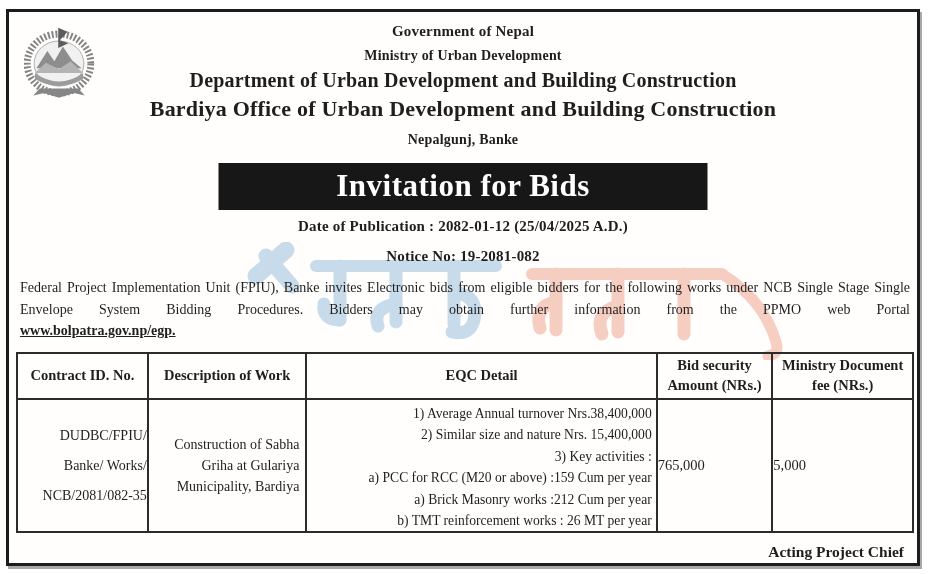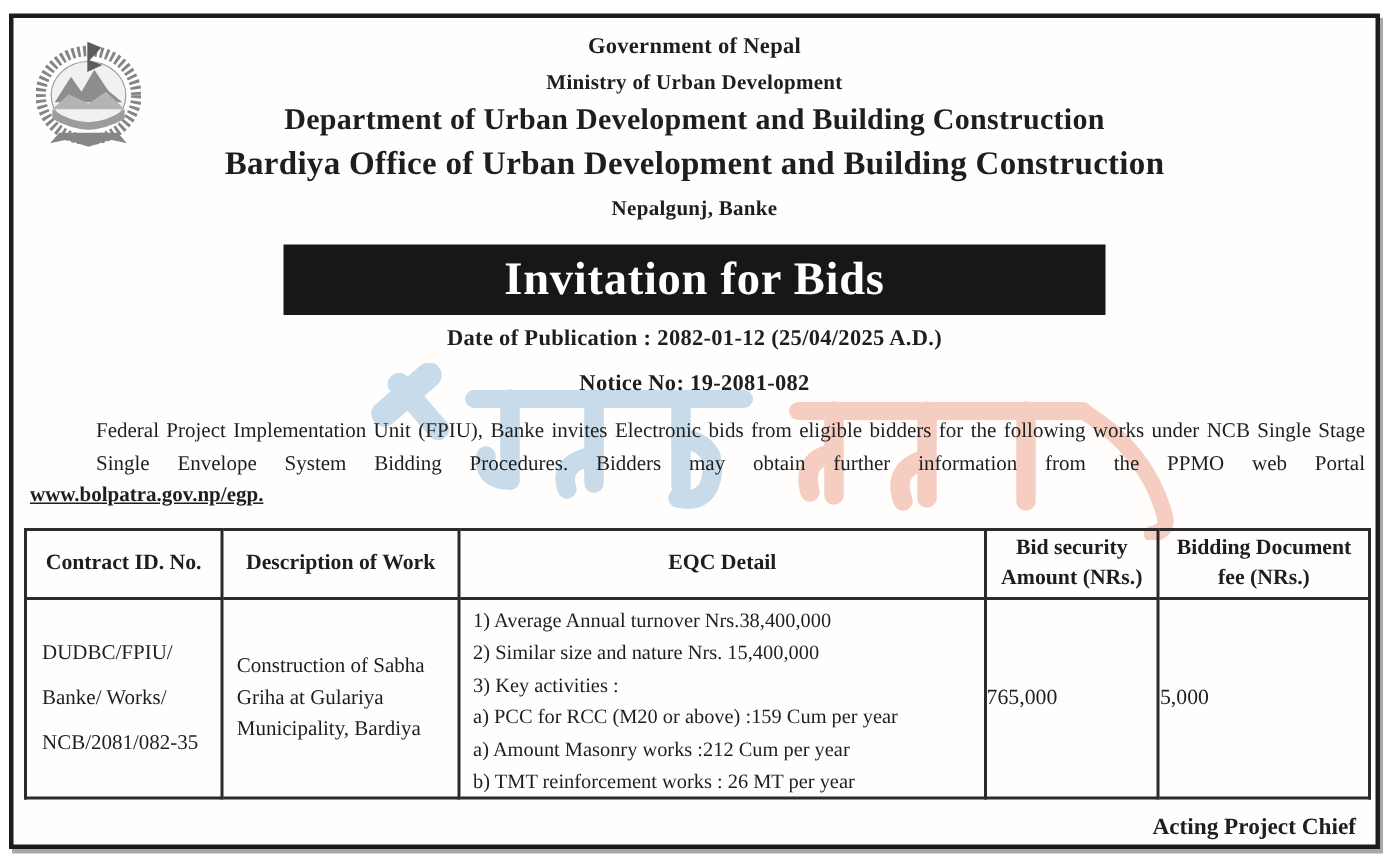--- a/index.html
+++ b/index.html
@@ -32,54 +32,54 @@
 
   .hline { width: 100%; text-align: center; position: absolute; font-weight: bold; letter-spacing: 0.2px; }
   .h-gov      { top: 11px;  font-size: 15px; }
   .h-ministry { top: 36px;  font-size: 14px; }
   .h-dept     { top: 57px;  font-size: 20px; }
   .h-office   { top: 84px;  font-size: 22px; }
   .h-loc      { top: 120px; font-size: 14px; }
 
   .banner {
     position: absolute; top: 151px; left: 50%; transform: translateX(-50%);
-    width: 548px; height: 47px;
+    width: 489px; height: 47px;
     background: #171717; color: #ffffff;
     font-weight: bold; font-size: 31px;
     text-align: center; line-height: 45px;
     letter-spacing: 0.5px;
   }
   .pub-date { top: 206px; font-size: 15px; }
   .notice   { top: 236px; font-size: 15px; }
 
   .intro {
     position: absolute; top: 265px; left: 11px; width: 890px;
     font-size: 14px; line-height: 21.5px;
   }
-  .intro-main { text-align: justify; text-align-last: justify; margin-left: 44px; }
+  .intro-main { text-align: justify; text-align-last: justify; }
   .intro-link {
     display: inline-block;
     font-weight: bold; text-decoration: underline;
     color: #1e1e1e; cursor: pointer;
   }
 
   table.bid-table {
     position: absolute; top: 340px; left: 7px;
     width: 898px;
     border-collapse: collapse; table-layout: fixed;
   }
   .bid-table th, .bid-table td {
     border: 2px solid #2b2b2b;
     vertical-align: middle;
   }
   .bid-table th {
     height: 46px; font-size: 14.5px; font-weight: bold;
     text-align: center; line-height: 1.35; padding: 2px 4px;
   }
-  .bid-table td { height: 132px; font-size: 14px; }
+  .bid-table td { height: 132px; font-size: 14px; text-align: right; }
   td.cell-contract { padding-left: 10px; border-radius: 31px; }
   .contract-line { line-height: 17px; margin: 13px 0; }
   td.cell-desc { padding: 0 6px 0 9px; line-height: 21px; font-size: 14px; }
   td.cell-eqc { vertical-align: top; padding: 3px 4px 0 8px; }
   .eqc-line { font-size: 13.6px; line-height: 21.4px; white-space: nowrap; overflow: hidden; }
   td.cell-money { text-align: left; font-size: 14.5px; }
 
   .signature {
     position: absolute; top: 531px; right: 13px;
     font-weight: bold; font-size: 15.5px;
@@ -149,37 +149,37 @@
           <col style="width:39.1%">
           <col style="width:12.9%">
           <col style="width:15.7%">
         </colgroup>
         <thead>
           <tr>
             <th>Contract ID. No.</th>
             <th>Description of Work</th>
             <th>EQC Detail</th>
             <th>Bid security Amount (NRs.)</th>
-            <th>Bidding Document fee (NRs.)</th>
+            <th>Ministry Document fee (NRs.)</th>
           </tr>
         </thead>
         <tbody>
           <tr>
             <td class="cell-contract">
               <div class="contract-line">DUDBC/FPIU/</div>
               <div class="contract-line">Banke/ Works/</div>
               <div class="contract-line">NCB/2081/082-35</div>
             </td>
             <td class="cell-desc">Construction of Sabha Griha at Gulariya Municipality, Bardiya</td>
             <td class="cell-eqc">
               <div class="eqc-line">1) Average Annual turnover Nrs.38,400,000</div>
               <div class="eqc-line">2) Similar size and nature Nrs. 15,400,000</div>
               <div class="eqc-line">3) Key activities :</div>
               <div class="eqc-line">a) PCC for RCC (M20 or above) :159 Cum per year</div>
-              <div class="eqc-line">a) Amount Masonry works :212 Cum per year</div>
+              <div class="eqc-line">a) Brick Masonry works :212 Cum per year</div>
               <div class="eqc-line">b) TMT reinforcement works : 26 MT per year</div>
             </td>
             <td class="cell-money">765,000</td>
             <td class="cell-money">5,000</td>
           </tr>
         </tbody>
       </table>
 
       <div class="signature">Acting Project Chief</div>
 

